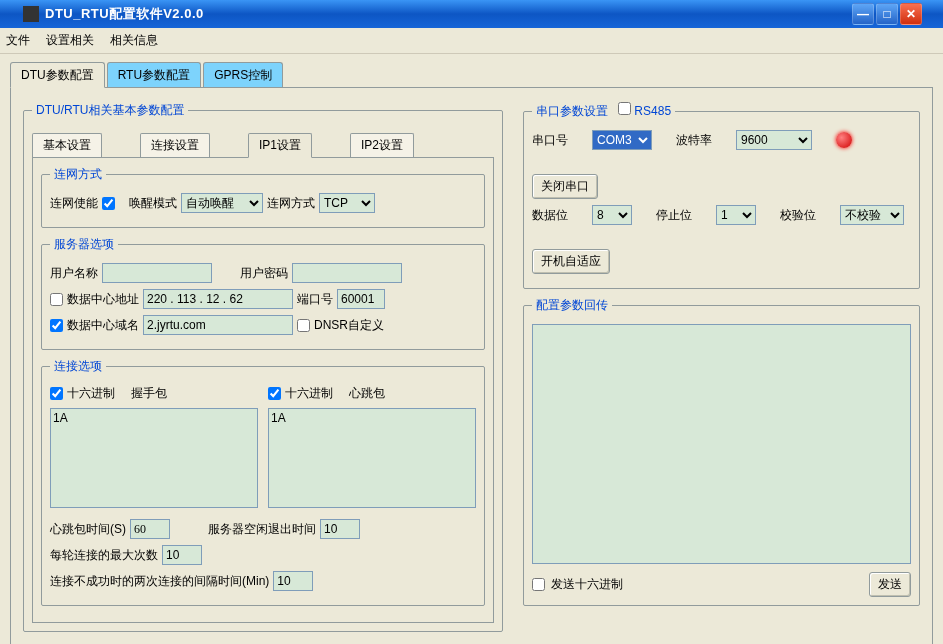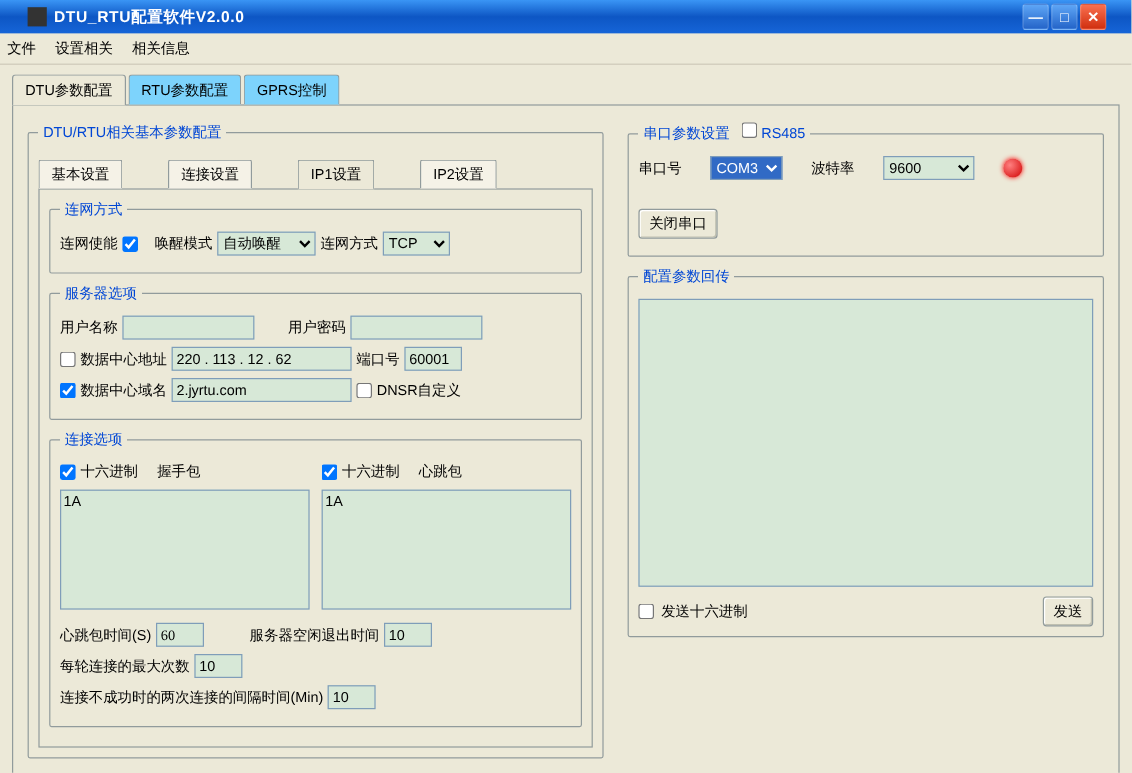--- a/index.html
+++ b/index.html
@@ -299,20 +299,35 @@
             <select class="sel com-highlight" style="width:60px">
               <option>COM3</option>
             </select>
             <label>波特率</label>
             <select class="sel" style="width:76px">
               <option>9600</option>
             </select>
             <div class="status-light"></div>
             <button class="btn">关闭串口</button>
           </div>
+          <div class="serial-row">
+            <label>数据位</label>
+            <select class="sel" style="width:40px">
+              <option>8</option>
+            </select>
+            <label>停止位</label>
+            <select class="sel" style="width:40px">
+              <option>1</option>
+            </select>
+            <label>校验位</label>
+            <select class="sel" style="width:64px">
+              <option>不校验</option>
+            </select>
+            <button class="btn">开机自适应</button>
+          </div>
         </fieldset>
 
         <fieldset>
           <legend>配置参数回传</legend>
           <div class="callback-box"></div>
           <div style="height:8px"></div>
           <div class="bottom-input">
             <input type="checkbox" style="">
             <label>发送十六进制</label>
             <div class="grow"></div>

